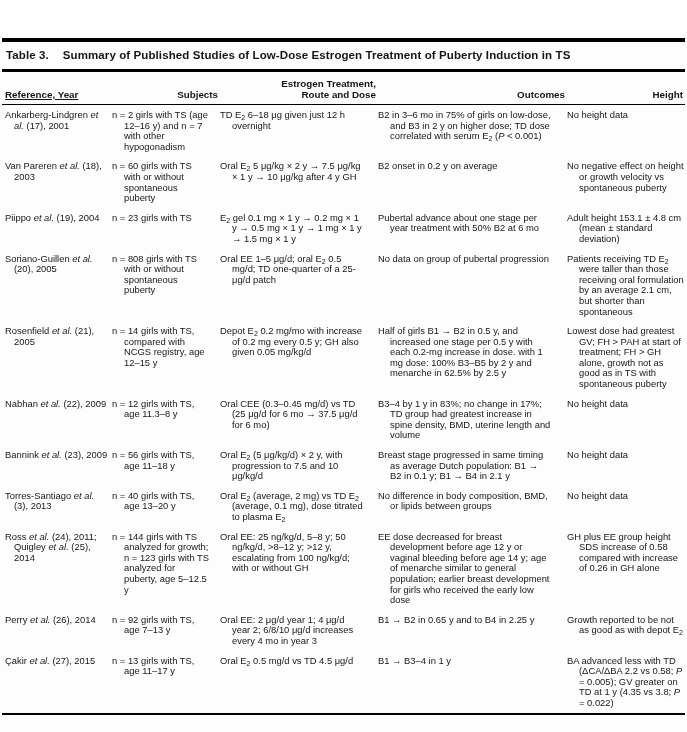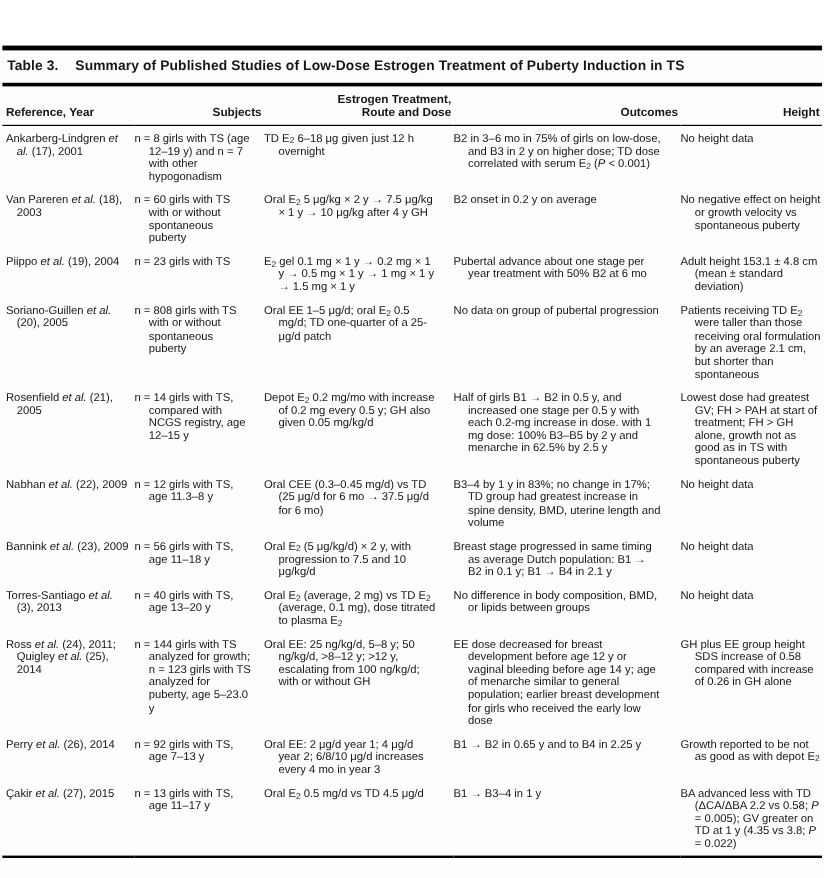--- a/index.html
+++ b/index.html
@@ -24,21 +24,21 @@
   col.c-ref { width:110px; }
   col.c-sub { width:108px; }
   col.c-trt { width:158px; }
   col.c-out { width:189px; }
   col.c-hgt { width:118px; }
   thead th {
     font-size:9.8px; font-weight:bold; vertical-align:bottom;
     text-align:right; padding:6px 2px 4px 2px;
     border-bottom:1.5px solid #000; line-height:11px;
   }
-  thead th.left { text-align:left; padding-left:3px; }
+  thead th.left { text-align:left; padding-left:3px;text-decoration:underline; }
   thead th .th-line { display:block; }
   tbody td {
     vertical-align:top; padding:5px 0 4px 0;
   }
   .hang { padding-left:12px; text-indent:-12px; display:block; }
   td.ref  .hang { padding-left:9px;  text-indent:-9px; padding-right:4px; margin-left:3px; }
   td.sub  .hang { padding-right:10px; }
   td.trt  .hang { padding-right:13px; }
   td.out  .hang { padding-right:16px; }
   td.hgt  .hang { padding-right:1px; }
@@ -72,21 +72,21 @@
         <th>Outcomes</th>
         <th>Height</th>
       </tr>
     </thead>
     <tbody>
         <tr>
           <td class="ref">
             <span class="hang">Ankarberg-Lindgren <i>et al.</i> (17), 2001</span>
           </td>
           <td class="sub">
-            <span class="hang">n = 8 girls with TS (age 12–19 y) and n = 7 with other hypogonadism</span>
+            <span class="hang">n = 2 girls with TS (age 12–16 y) and n = 7 with other hypogonadism</span>
           </td>
           <td class="trt">
             <span class="hang">TD E<sub>2</sub> 6–18 μg given just 12 h overnight</span>
           </td>
           <td class="out">
             <span class="hang">B2 in 3–6 mo in 75% of girls on low-dose, and B3 in 2 y on higher dose; TD dose correlated with serum E<sub>2</sub> (<i>P</i> &lt; 0.001)</span>
           </td>
           <td class="hgt">
             <span class="hang">No height data</span>
           </td>
@@ -208,21 +208,21 @@
           </td>
           <td class="hgt">
             <span class="hang">No height data</span>
           </td>
         </tr>
         <tr>
           <td class="ref">
             <span class="hang">Ross <i>et al.</i> (24), 2011; Quigley <i>et al.</i> (25), 2014</span>
           </td>
           <td class="sub">
-            <span class="hang">n = 144 girls with TS analyzed for growth; n = 123 girls with TS analyzed for puberty, age 5–23.0 y</span>
+            <span class="hang">n = 144 girls with TS analyzed for growth; n = 123 girls with TS analyzed for puberty, age 5–12.5 y</span>
           </td>
           <td class="trt">
             <span class="hang">Oral EE: 25 ng/kg/d, 5–8 y; 50 ng/kg/d, &gt;8–12 y; &gt;12 y, escalating from 100 ng/kg/d; with or without GH</span>
           </td>
           <td class="out">
             <span class="hang">EE dose decreased for breast development before age 12 y or vaginal bleeding before age 14 y; age of menarche similar to general population; earlier breast development for girls who received the early low dose</span>
           </td>
           <td class="hgt">
             <span class="hang">GH plus EE group height SDS increase of 0.58 compared with increase of 0.26 in GH alone</span>
           </td>

